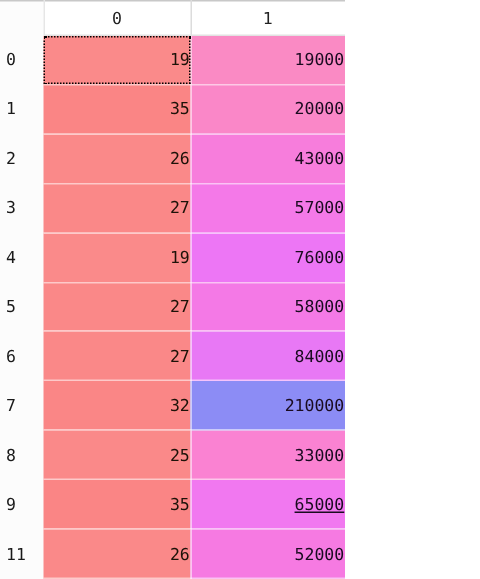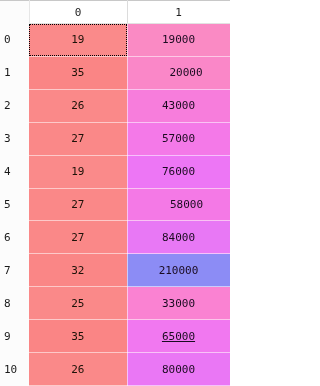--- a/index.html
+++ b/index.html
@@ -51,21 +51,21 @@
     font-size:11px;
     text-align:left;
     padding:0 0 0 4px;
     border:none;
     vertical-align:middle;
     white-space:nowrap;
   }
   tbody td{
     font-size:11px;
     color:#1d1208;
-    text-align:center;
+    text-align:right;
     padding:0;
     vertical-align:middle;
     border-bottom:1px solid rgba(255,255,255,0.55);
     border-right:1px solid rgba(255,255,255,0.55);
     white-space:nowrap;
   }
   tbody td.col1{color:#1a0b20;}
   tbody td.selected{
     outline:1px dotted #000000;
     outline-offset:-1px;
@@ -132,18 +132,18 @@
         <th class="rowhdr">8</th>
         <td class="col0" style="background: rgb(250, 137, 137);">25</td>
         <td class="col1" style="background: rgb(250, 130, 210); margin-top: 44px;">33000</td>
       </tr>
       <tr>
         <th class="rowhdr">9</th>
         <td class="col0" style="background: rgb(250, 133, 133);">35</td>
         <td class="col1" style="background: rgb(241, 120, 240); text-decoration: underline;">65000</td>
       </tr>
       <tr>
-        <th class="rowhdr">10</th>
+        <th class="rowhdr">11</th>
         <td class="col0" style="background: rgb(250, 137, 137);">26</td>
-        <td class="col1" style="background: rgb(234, 119, 245);">80000</td>
+        <td class="col1" style="background: rgb(246, 122, 226);">52000</td>
       </tr>
     </tbody>
 </table>
 
 </body></html>

